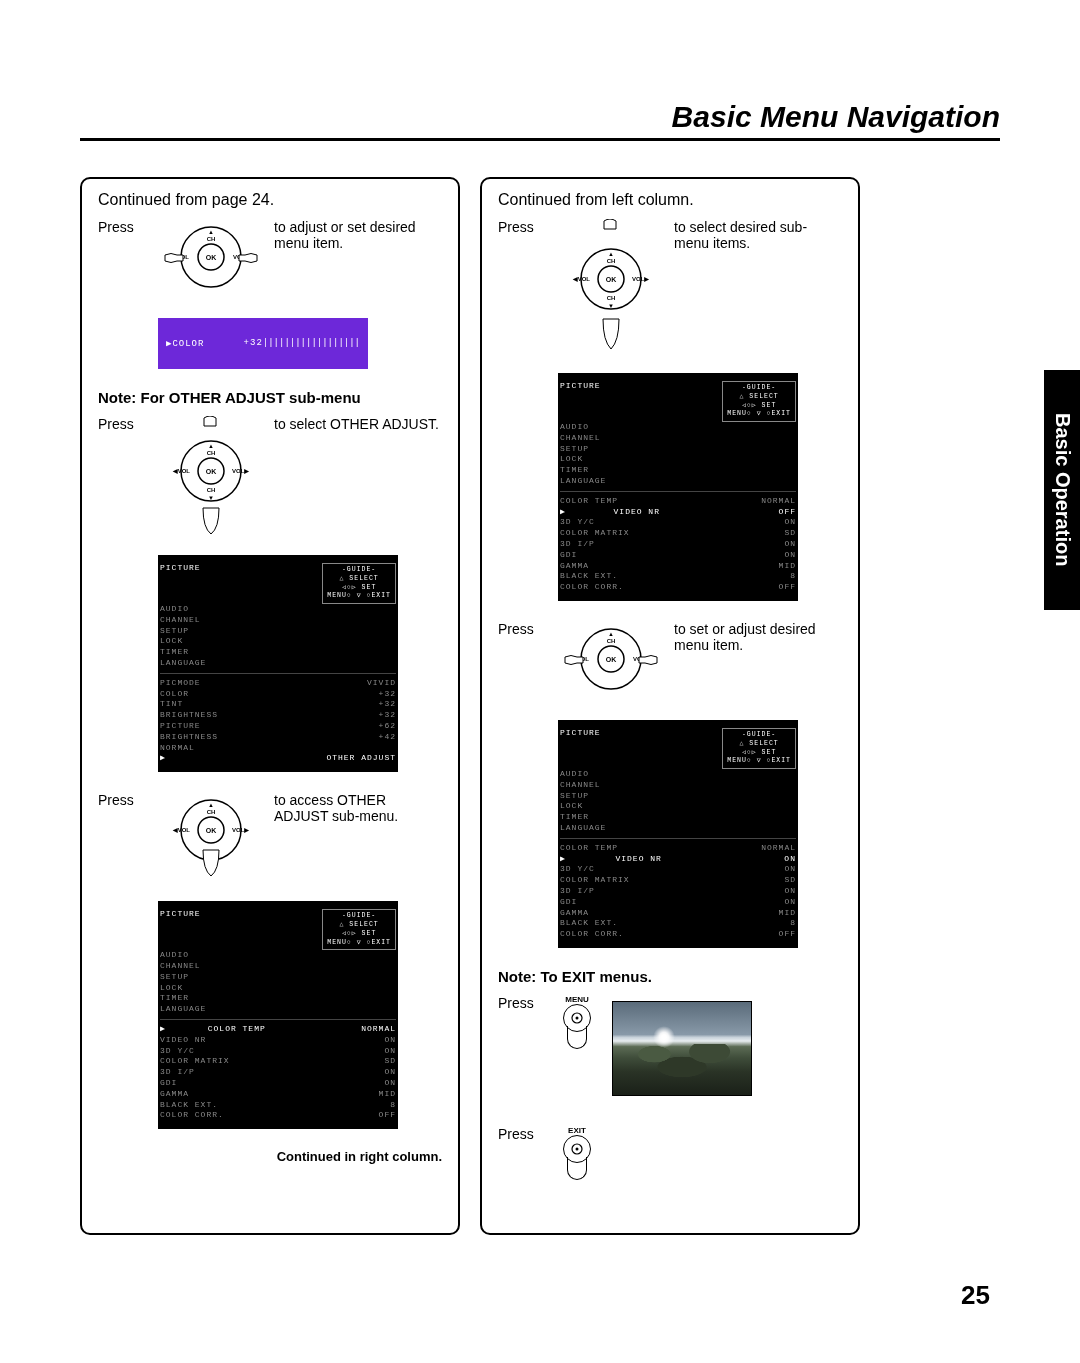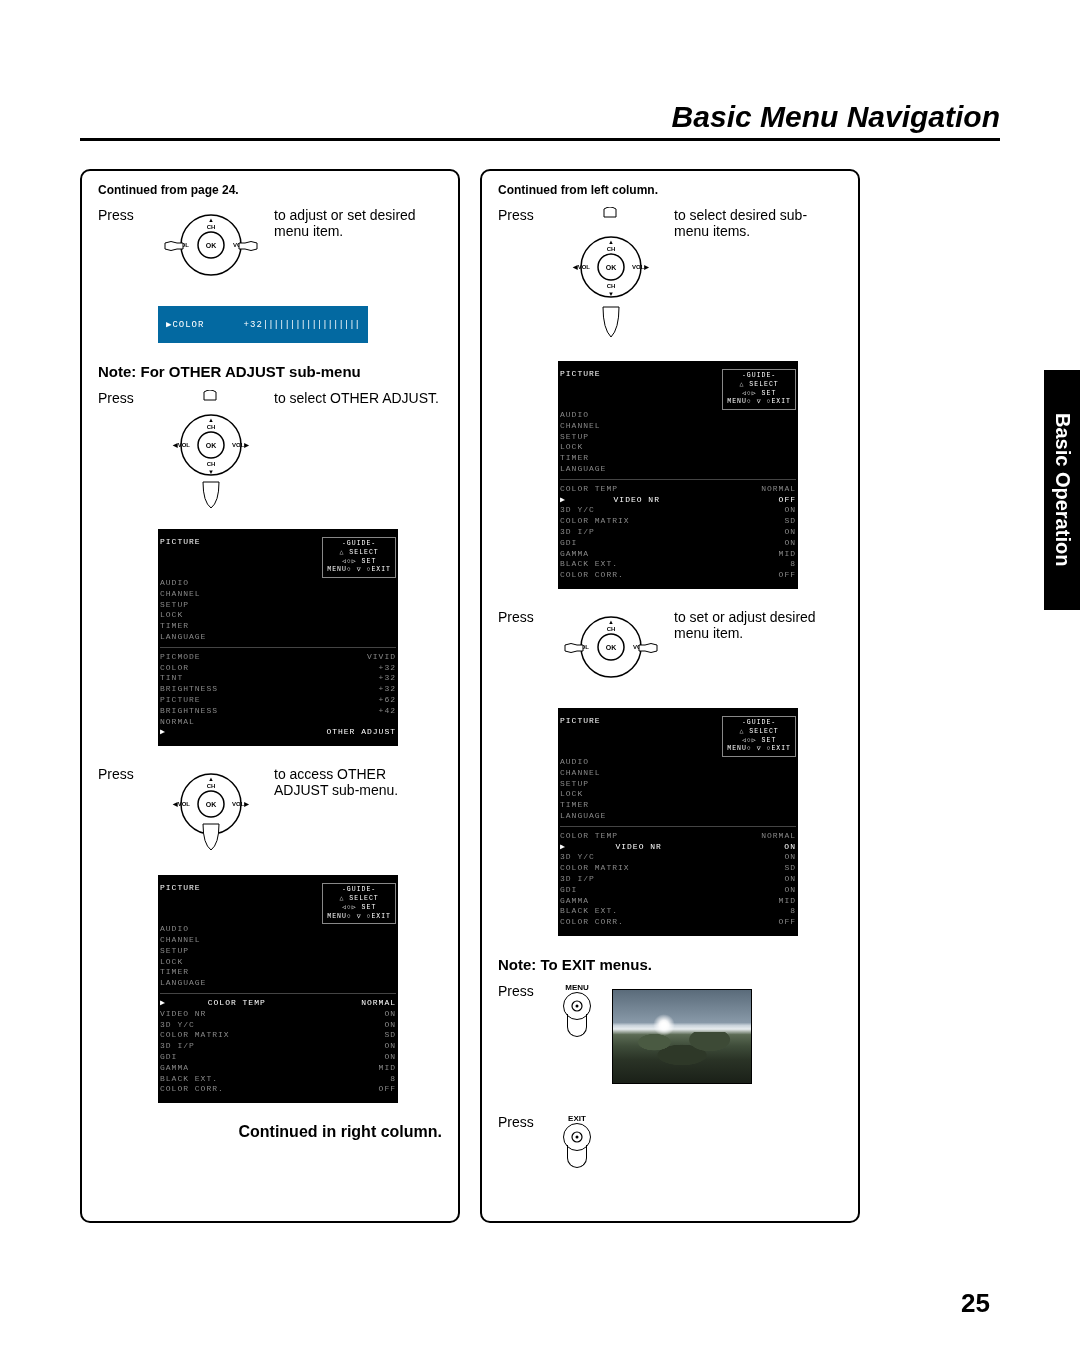--- a/index.html
+++ b/index.html
@@ -8,64 +8,64 @@
     height: 1363px;
     background: #fff;
     font-family: Arial, Helvetica, sans-serif;
     position: relative;
     padding: 100px 80px 40px 80px;
   }
   .title-bar {
     border-bottom: 3px solid #000;
     text-align: right;
     padding-bottom: 4px;
-    margin-bottom: 28px;
+    margin-bottom: 36px;
   }
   .title-bar h1 {
     font-size: 30px;
     font-weight: bold;
     font-style: italic;
   }
   .columns {
     display: flex;
     gap: 20px;
   }
   .col {
     border: 2px solid #000;
     border-radius: 10px;
     padding: 12px 16px;
     width: 380px;
     position: relative;
     font-size: 14px;
   }
   .col-left { min-height: 1000px; }
   .col-right { min-height: 1000px; }
-  .cont-label { font-weight: bold; font-size: 12px; margin-bottom: 10px; }
+  .cont-label { font-weight: normal; font-size: 16px; margin-bottom: 10px; }
   .step {
     display: flex;
     align-items: flex-start;
     gap: 8px;
     margin-bottom: 16px;
   }
   .step .press { flex: 0 0 50px; }
   .step .ctrl { flex: 0 0 110px; text-align: center; }
   .step .desc { flex: 1; }
   .note-head { font-weight: bold; font-size: 15px; margin: 18px 0 10px 0; }
   .osd-bar {
-    background: #0369a1;
+    background: #6d28d9;
     color: #fff;
     font-family: "Courier New", monospace;
     font-size: 9px;
     letter-spacing: 1px;
-    padding: 13px 8px;
+    padding: 20px 8px;
     margin: 4px 0 20px 60px;
     width: 210px;
     display: flex;
     justify-content: space-between;
-    align-items: flex-end;
+    align-items: flex-start;
   }
   .osd-bar .gauge { letter-spacing: 0; }
   .osd-screen {
     background: #000;
     color: #888;
     font-family: "Courier New", monospace;
     font-size: 8px;
     letter-spacing: 1px;
     padding: 8px 2px;
     margin: 4px 0 20px 60px;
@@ -78,21 +78,21 @@
     padding:2px 4px;
     font-size:6.5px;
     text-align:center;
     min-width:70px;
   }
   .osd-row { display:flex; justify-content:space-between;gap:27px; }
   .osd-row.sel { color:#fff; }
   .osd-sep { border-top:1px solid #444; margin:4px 0; }
   .foot-note {
     font-weight: bold;
-    font-size: 16px;
+    font-size: 13px;
     text-align: right;
     margin-top: 6px;
   }
   
   .side-tab {
     position: absolute;
     right: 0;
     top: 370px;
     width: 36px;
     height: 240px;
@@ -100,21 +100,21 @@
     color: #fff;
     font-weight: bold;
     font-size: 20px;
     display: flex;
     align-items: center;
     justify-content: center;
     writing-mode: vertical-rl;
   }
   .page-no {
     position: absolute;
-    bottom: 44px;
+    bottom: 52px;
     right: 90px;
     font-size: 26px;
     font-weight: bold;
   }
   
   .pad { display:inline-block; }
   .menu-btn {
     border:1.5px solid #000;
     border-radius:50%;
     width:28px; height:28px;

